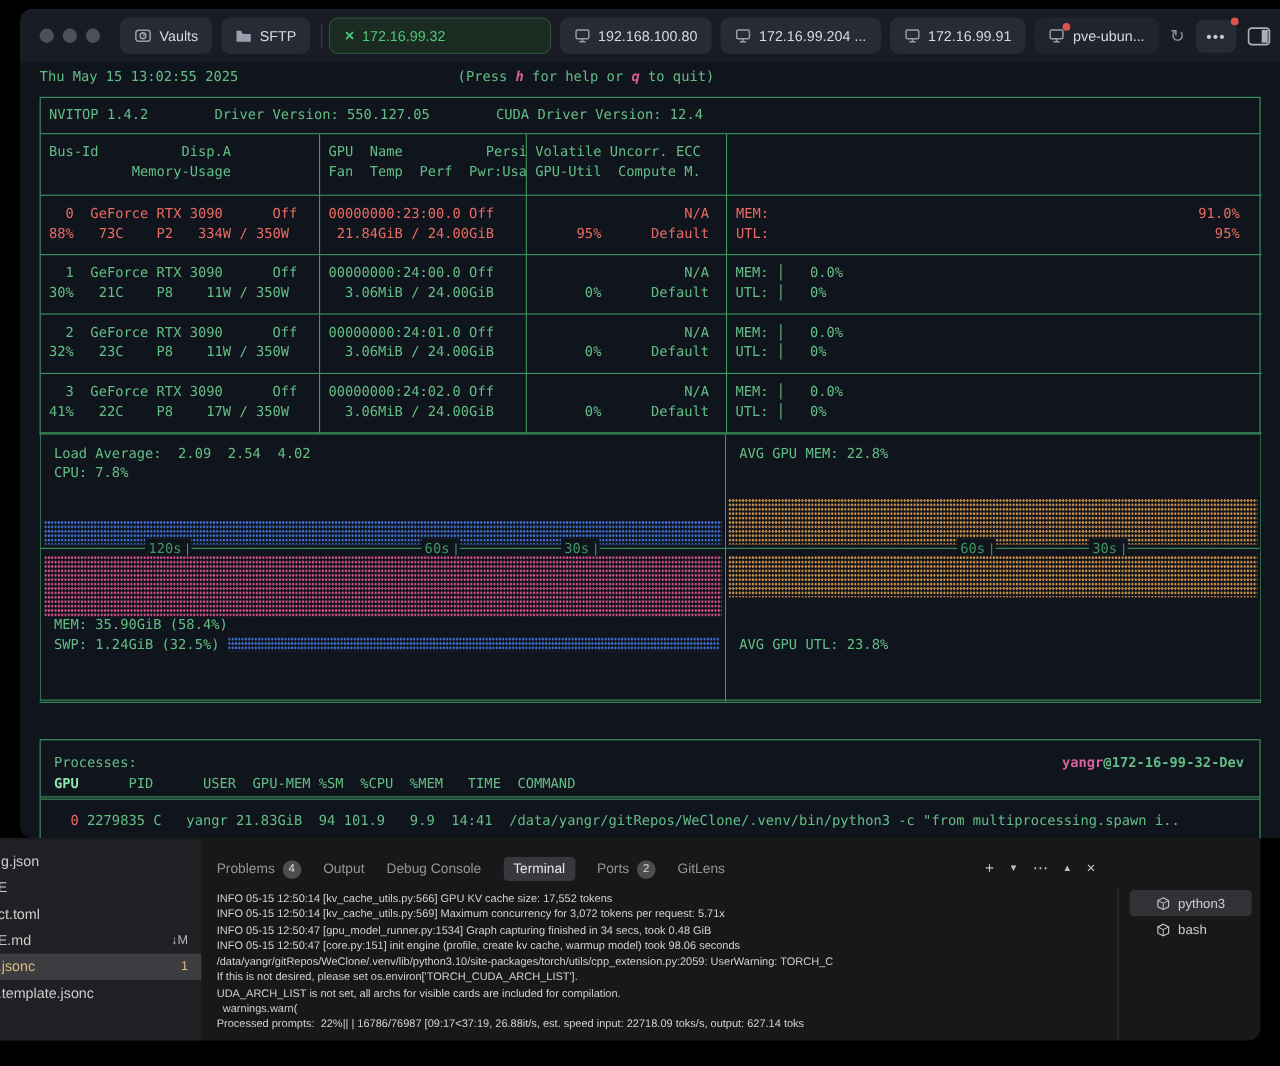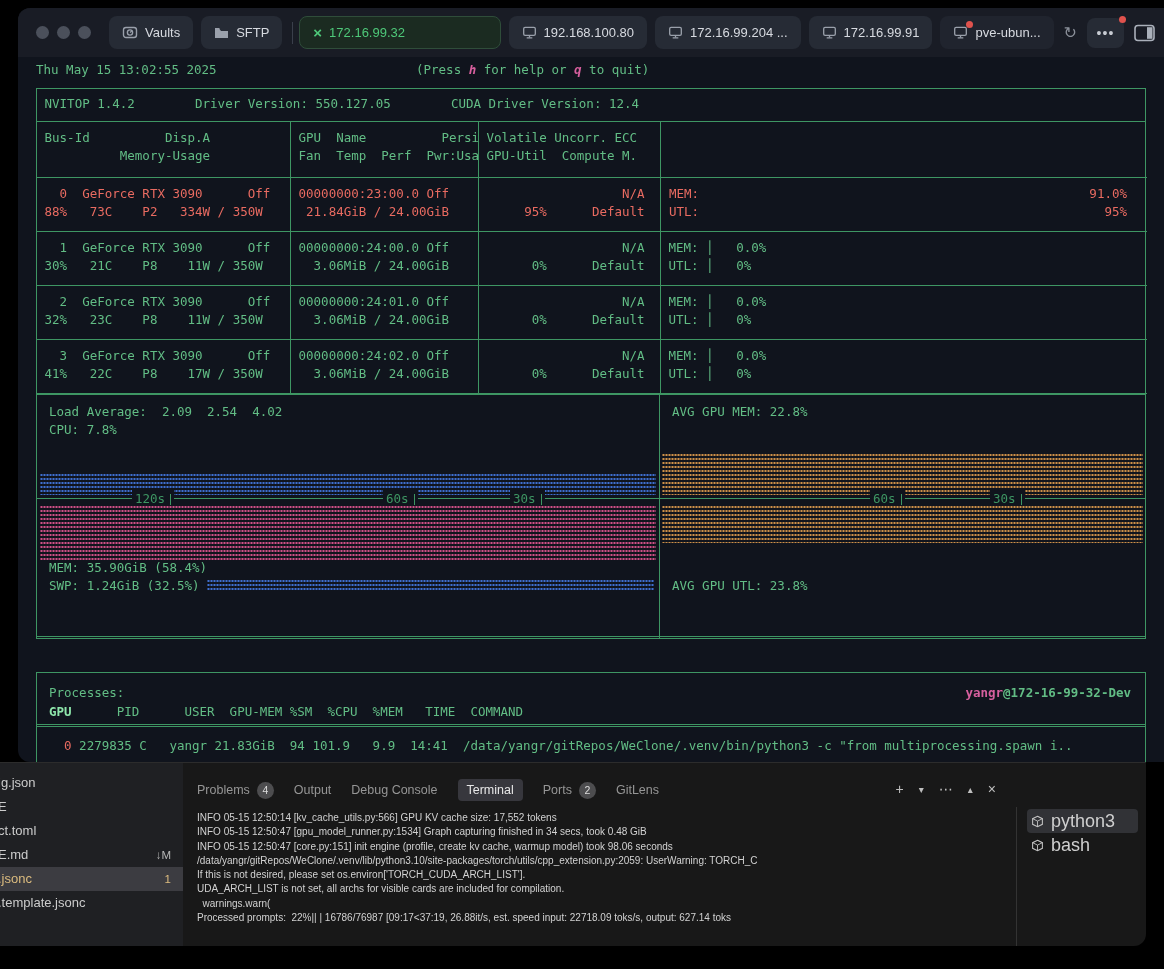--- a/index.html
+++ b/index.html
@@ -100,22 +100,22 @@
            font-size:10.5px; display:inline-flex; align-items:center; justify-content:center;
            padding:0 4px; }
   .vs-actions { position:absolute; right:150px; top:18px; display:flex; gap:15px;
                 color:#c0c0c0; font-size:14px; }
   .vs-term { position:absolute; left:14px; top:48px; right:136px; bottom:4px; overflow:hidden;
              color:#d2d2d2; font-family:Liberation Sans, sans-serif; font-size:10px;
              line-height:14.3px; }
   .vs-term div { white-space:pre; }
   .vs-list { position:absolute; right:0; top:44px; width:130px; bottom:0;
              border-left:1px solid #333333; padding:2px 0 0 10px; }
-  .tm-row { display:flex; align-items:center; gap:7px; height:24px; padding:0 4px;
-            color:#cfcfcf; font-size:18px; border-radius:4px; margin-right:8px; }
+  .tm-row { display:flex; align-items:center; gap:7px; height:24px; padding:0 24px;
+            color:#cfcfcf; font-size:12px; border-radius:4px; margin-right:8px; }
   .tm-row.sel { background:#313236; }
 </style>
 </head>
 <body>
 
 <div class="screen">
 
   <div class="term-window">
     <div class="titlebar">
       <div class="traffic">
@@ -379,20 +379,21 @@
       <div class="vs-actions">
         <span>+</span>
         <span style="font-size:10px;line-height:18px;">▾</span>
         <span>⋯</span>
         <span style="font-size:10px;line-height:18px;">▴</span>
         <span>×</span>
       </div>
 
       <div class="vs-term">
         <div>INFO 05-15 12:50:14 [kv_cache_utils.py:566] GPU KV cache size: 17,552 tokens</div>
+        <div>INFO 05-15 12:50:14 [kv_cache_utils.py:569] Maximum concurrency for 3,072 tokens per request: 5.71x</div>
         <div>INFO 05-15 12:50:47 [gpu_model_runner.py:1534] Graph capturing finished in 34 secs, took 0.48 GiB</div>
         <div>INFO 05-15 12:50:47 [core.py:151] init engine (profile, create kv cache, warmup model) took 98.06 seconds</div>
         <div>/data/yangr/gitRepos/WeClone/.venv/lib/python3.10/site-packages/torch/utils/cpp_extension.py:2059: UserWarning: TORCH_C</div>
         <div>If this is not desired, please set os.environ['TORCH_CUDA_ARCH_LIST'].</div>
         <div>UDA_ARCH_LIST is not set, all archs for visible cards are included for compilation.</div>
         <div>  warnings.warn(</div>
         <div><span>Processed prompts:  22%|| | 16786/76987 [09:17&lt;37:19, 26.88it/s, est. speed input: 22718.09 toks/s, output: 627.14 toks</span></div>
       </div>
 
       <div class="vs-list">

